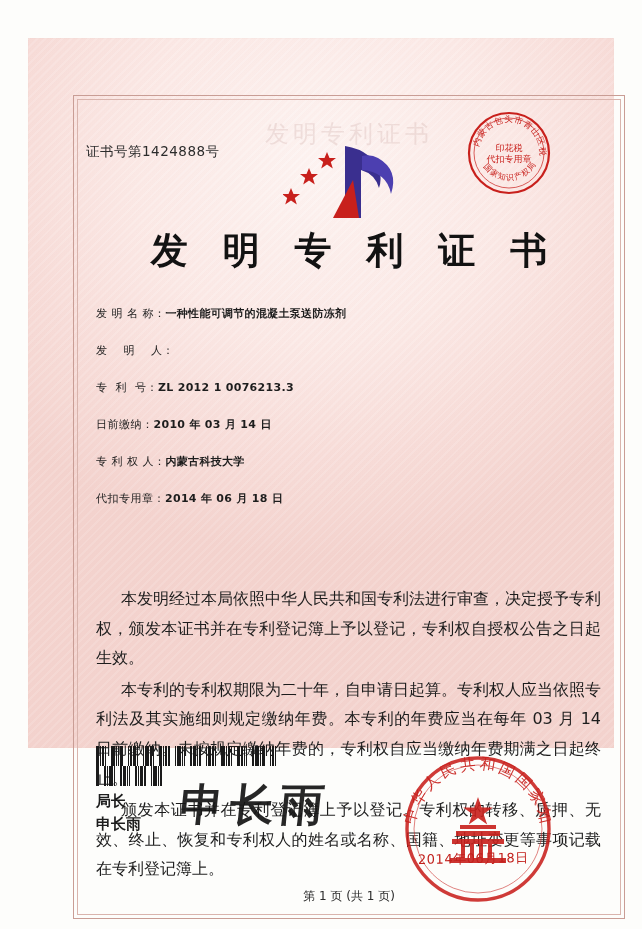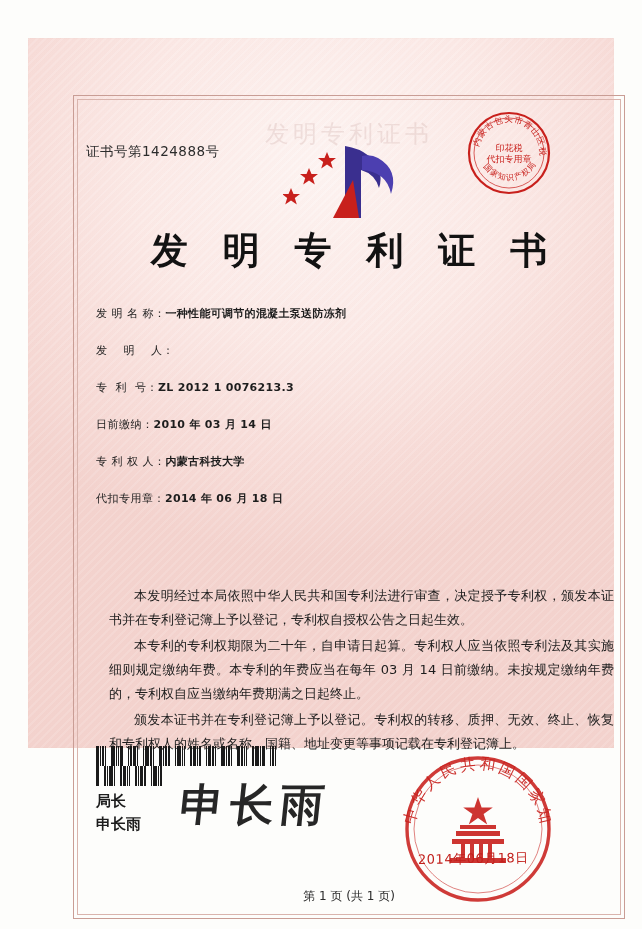--- a/index.html
+++ b/index.html
@@ -126,24 +126,24 @@
   .field-label {
     white-space: pre;
     letter-spacing: 0.5px;
   }
   .field-value {
     letter-spacing: 0.3px;
     font-weight: bold;
   }
   .body-text {
     position: absolute;
-    left: 81px;
+    left: 68px;
     top: 546px;
     width: 505px;
-    font-size: 13px;
+    font-size: 16px;
     line-height: 1.85;
     color: #1d1d1d;
     text-align: justify;
     font-family: "DejaVu Sans", sans-serif;
   }
   .body-text p {
     margin: 0 0 2px 0;
     text-indent: 25px;
   }
   

